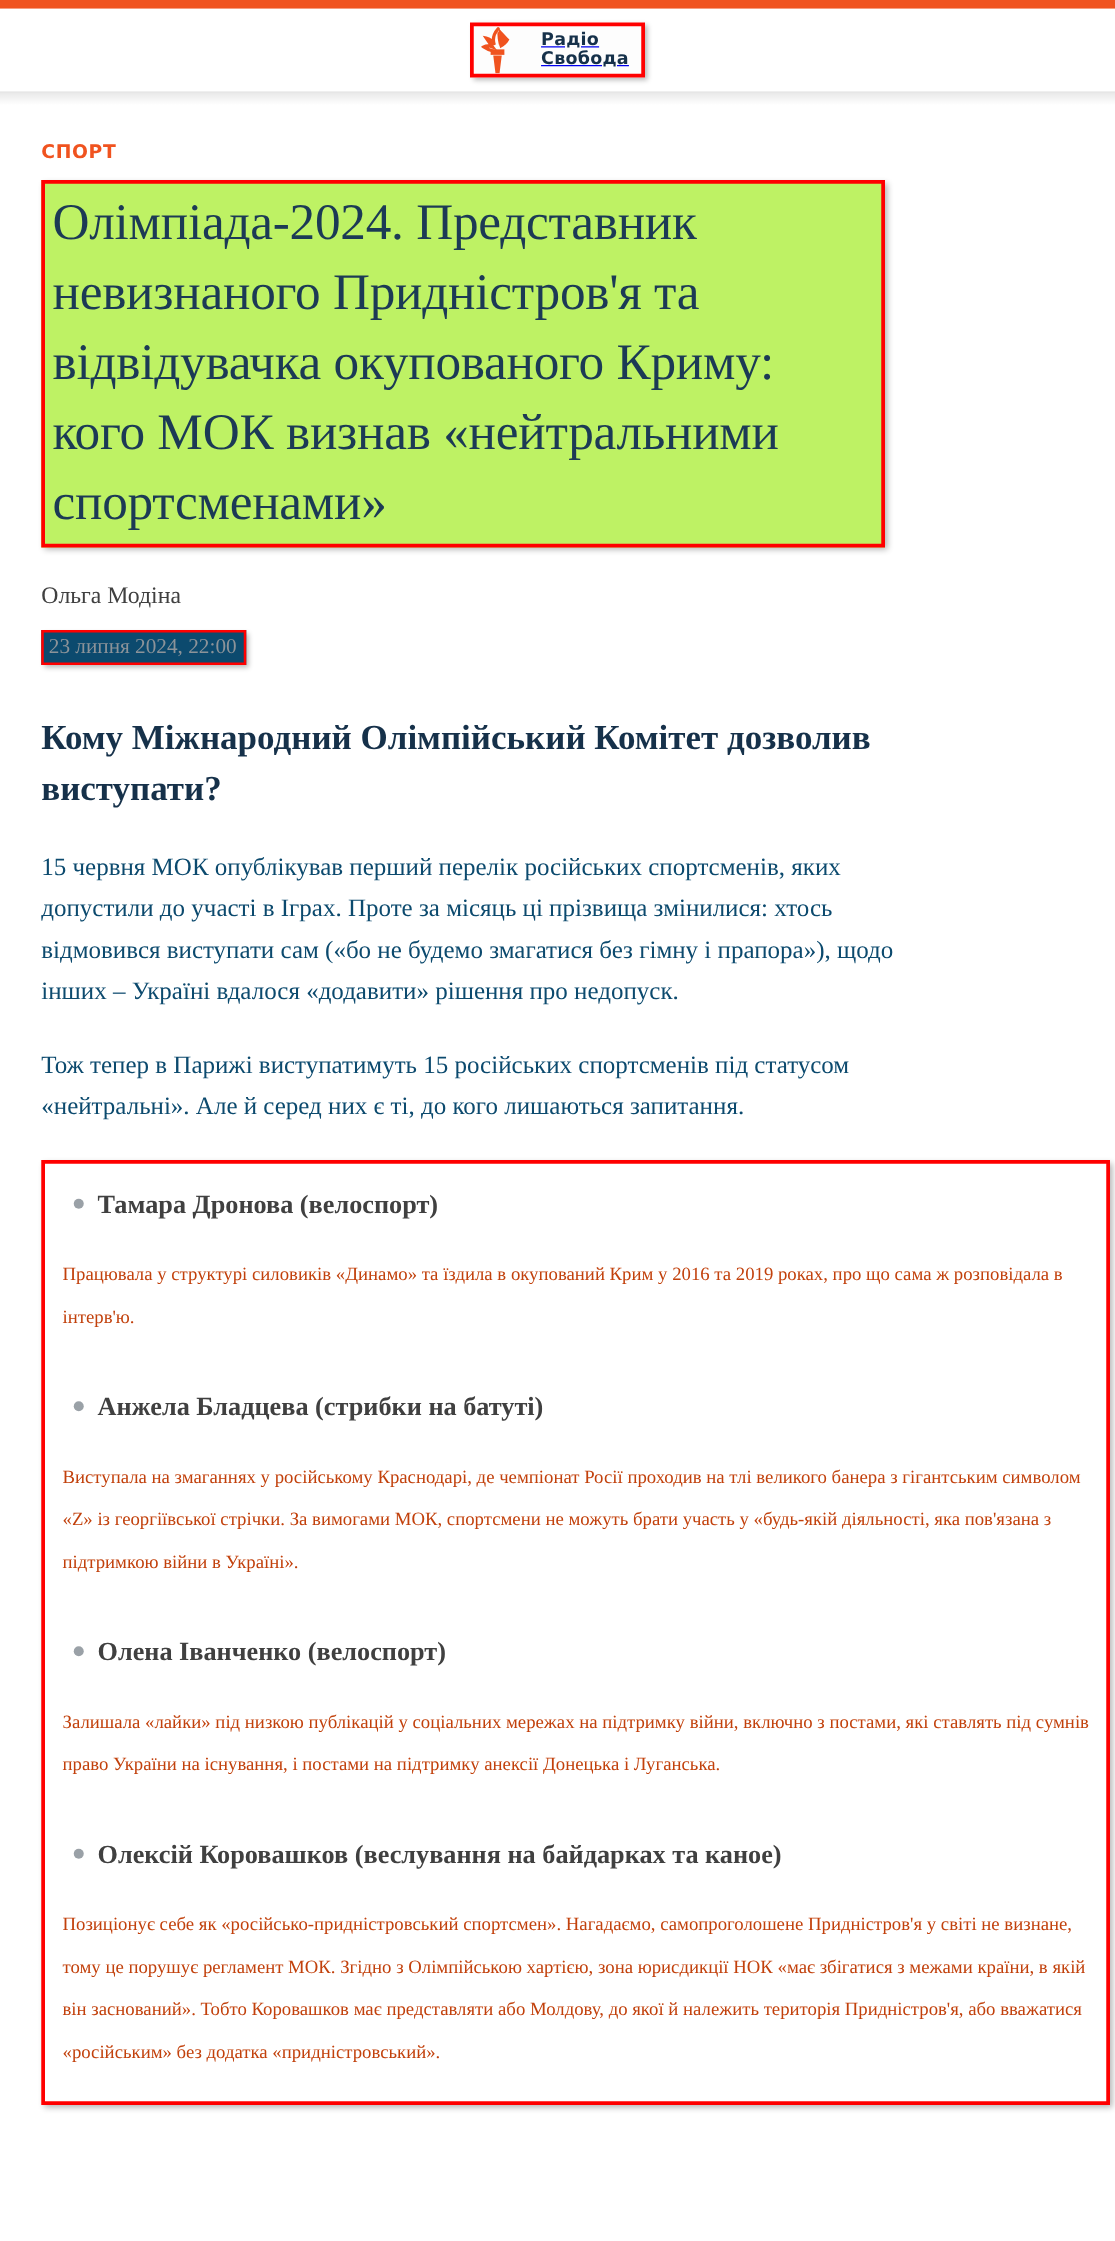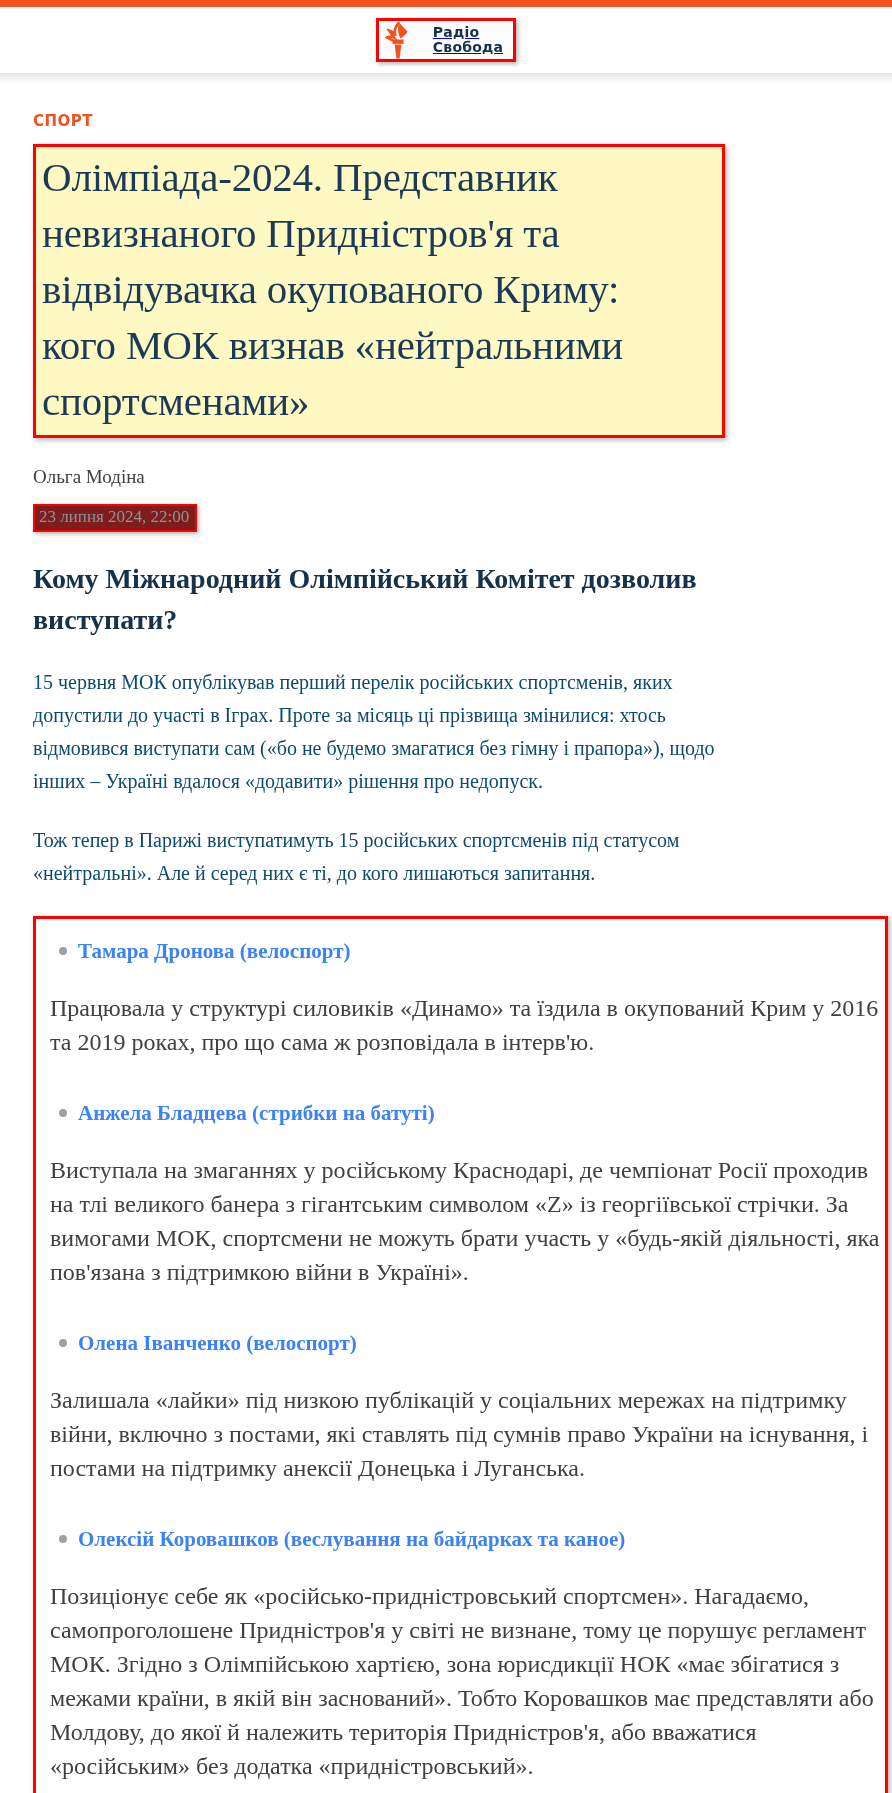--- a/index.html
+++ b/index.html
@@ -81,47 +81,47 @@
     color: #f0531f;
     text-transform: uppercase;
   }
 
   .headline-box {
     margin: 14px 0 0 33px;
     width: 657px;
     border: 3px solid #ff0000;
     box-shadow: 2px 2px 5px rgba(0,0,0,0.3);
     box-sizing: content-box;
-    padding: 2px 23px 6px 6px;
-    background: #fef9c3;
+    padding: 2px 6px 6px 6px;
+    background: #bef264;
   }
   h1.headline {
     margin: 0;
     font-family: "Liberation Serif", "DejaVu Serif", serif;
     font-weight: normal;
     font-size: 41px;
     line-height: 56px;
     color: #1c3a55;
     letter-spacing: -0.2px;
   }
 
   .byline {
     margin: 28px 0 0 33px;
     font-size: 19px;
     color: #404040;
     font-family: "Liberation Serif", "DejaVu Serif", serif;
   }
 
   .date-box {
     display: inline-block;
-    margin: 16px 0 4px 33px;
+    margin: 16px 0 16px 33px;
     border: 2px solid #ff0000;
     box-shadow: 2px 2px 4px rgba(0,0,0,0.28);
     padding: 1px 6px 3px 4px;
-    background: #7f1d1d;
+    background: #0c4a6e;
   }
   .date-text {
     font-size: 17px;
     color: #8c9399;
     font-family: "Liberation Serif", "DejaVu Serif", serif;
     white-space: nowrap;
   }
 
   h2.subhead {
     margin: 22px 33px 0 33px;
@@ -157,36 +157,36 @@
     padding: 0;
     list-style: none;
   }
   .athlete-name {
     margin: 0 0 0 42px;
     position: relative;
     font-family: "Liberation Serif", "DejaVu Serif", serif;
     font-weight: bold;
     font-size: 21px;
     line-height: 28px;
-    color: #3b82f6;
+    color: #404040;
   }
   .athlete-name .bullet {
     position: absolute;
     left: -19px;
     top: 10px;
     width: 8px;
     height: 8px;
     border-radius: 50%;
     background: #9aa1a7;
   }
   .athlete-desc {
     margin: 26px 14px 0 14px;
-    font-size: 24px;
+    font-size: 15px;
     line-height: 34px;
-    color: #404040;
+    color: #c2410c;
     width: 830px;
     white-space: normal;
   }
   .athlete-item + .athlete-item { margin-top: 40px; }
   .athlete-item:first-child { margin-top: 0; }
 </style>
 </head>
 <body>
 
 <div class="top-bar"></div>

